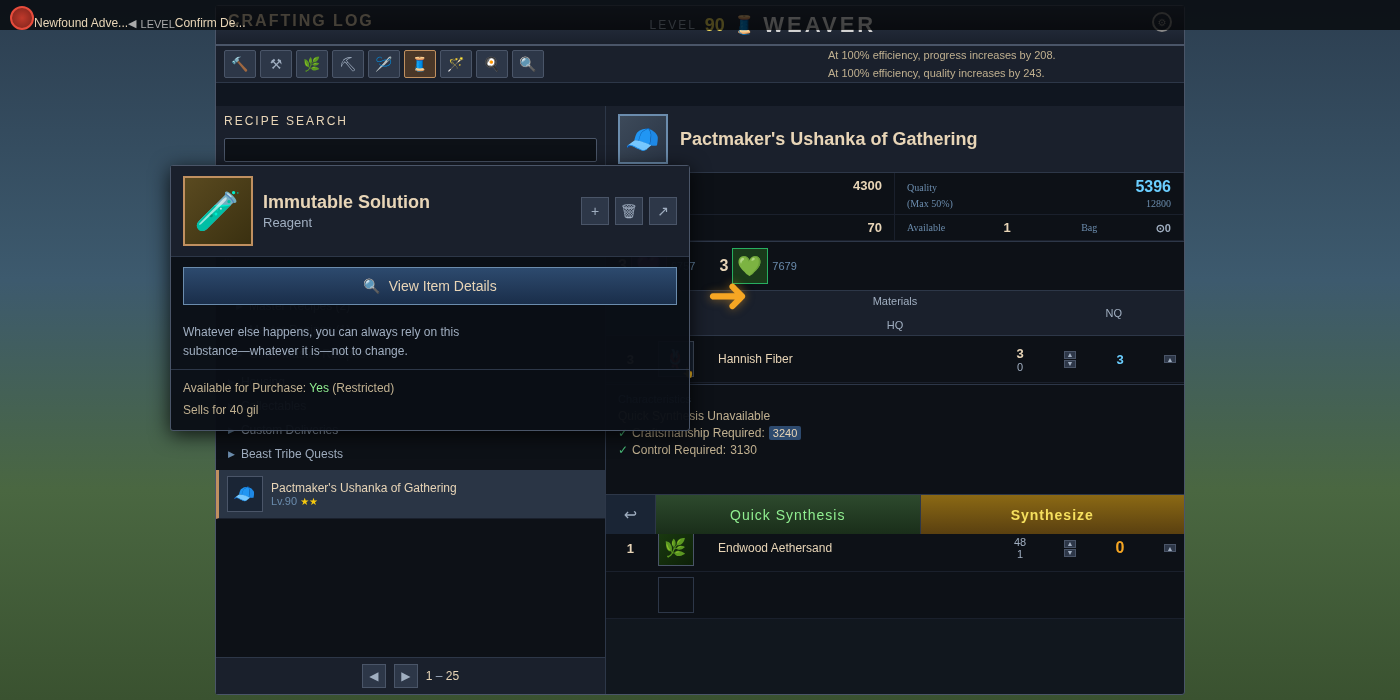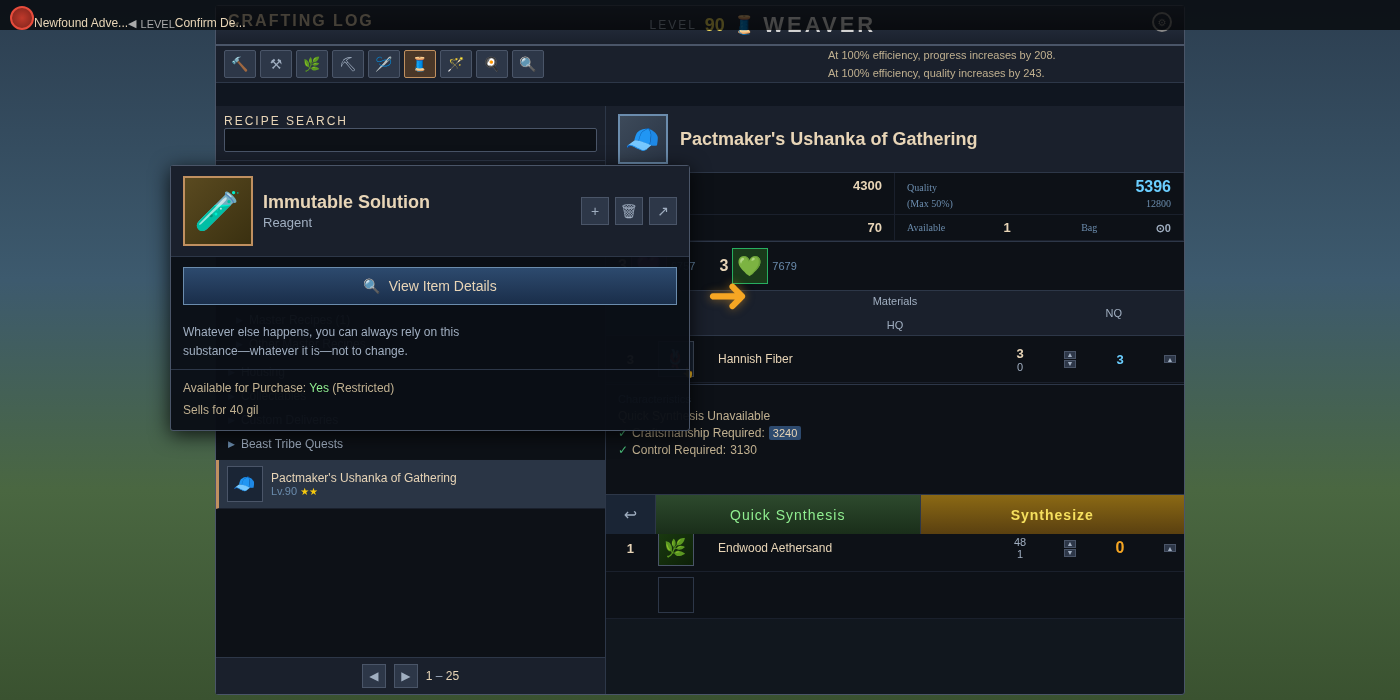--- a/index.html
+++ b/index.html
@@ -168,21 +168,21 @@
     .recipe-search-area {
       padding: 8px;
       background: #1a202c;
       border-bottom: 1px solid #2d3748;
     }
     .recipe-search-label {
       color: #e8d5b7;
       font-size: 12px;
       letter-spacing: 2px;
       text-transform: uppercase;
-      margin-bottom: 0;
+      margin-bottom: 10px;
     }
     .recipe-search-input {
       width: 100%;
       background: #0d1117;
       border: 1px solid #4a5568;
       color: #e8d5b7;
       padding: 4px 8px;
       font-size: 12px;
       border-radius: 2px;
     }

